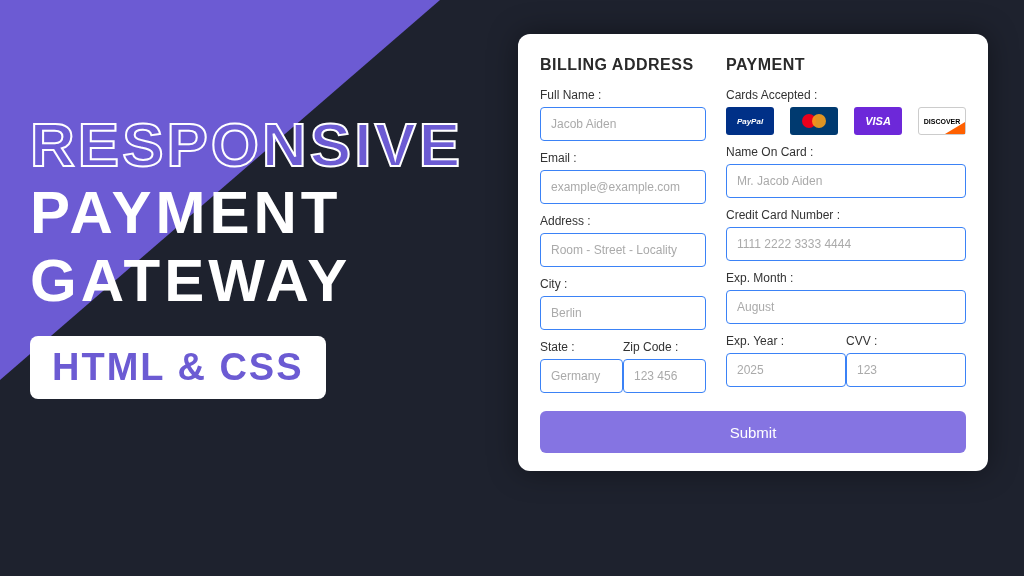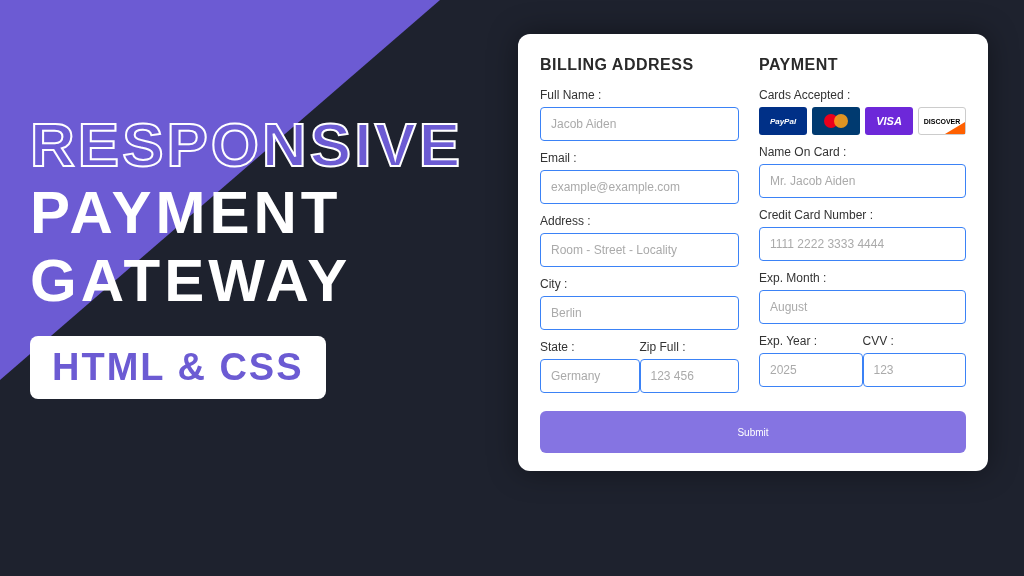--- a/index.html
+++ b/index.html
@@ -80,21 +80,21 @@
       border: 1px solid #3b82f6;
       border-radius: 4px;
       padding: 0 10px;
       font-size: 12px;
       color: #222;
       background: #fff;
     }
     .field input::placeholder { color: #aaa; }
     .row { display: flex; }
     .row .field { flex: 1; }
-    .card-icons { display: flex; gap: 5px; margin-bottom: 10px; }
+    .card-icons { display: flex; gap: 16px; margin-bottom: 10px; }
     .ci {
       width: 48px; height: 28px;
       border-radius: 3px;
       display: flex; align-items: center; justify-content: center;
       font-size: 8px; font-weight: bold; color: #fff;
     }
     .ci.paypal { background: #003087; font-style: italic; }
     .ci.mc { background: #003a70; position: relative; }
     .ci.mc::before, .ci.mc::after {
       content: ''; position: absolute; width: 14px; height: 14px; border-radius: 50%; top: 7px;
@@ -105,21 +105,21 @@
     .ci.disc { background: #fff; border: 1px solid #ccc; color: #000; font-size: 7px; position: relative; }
     .ci.disc::after { content:''; position:absolute; bottom:0; right:0; width:0; height:0; border-right: 20px solid #ff6000; border-top: 12px solid transparent; }
     .submit {
       width: 100%;
       height: 42px;
       margin-top: 8px;
       background: #8574e2;
       color: #fff;
       border: none;
       border-radius: 6px;
-      font-size: 10px;
+      font-size: 15px;
       cursor: pointer;
     }
   </style>
 </head>
 <body>
 
 <div class="bg-triangle"></div>
 
 <div class="hero">
   <h1 class="responsive">RESPONSIVE</h1>
@@ -147,21 +147,21 @@
       <div class="field">
         <label>City :</label>
         <input placeholder="Berlin" style="">
       </div>
       <div class="row">
         <div class="field">
           <label>State :</label>
           <input placeholder="Germany" style="">
         </div>
         <div class="field">
-          <label>Zip Full :</label>
+          <label>Zip Code :</label>
           <input placeholder="123 456" style="">
         </div>
       </div>
     </div>
 
     <div class="col">
       <h2>PAYMENT</h2>
       <div class="field">
         <label>Cards Accepted :</label>
         <div class="card-icons">

